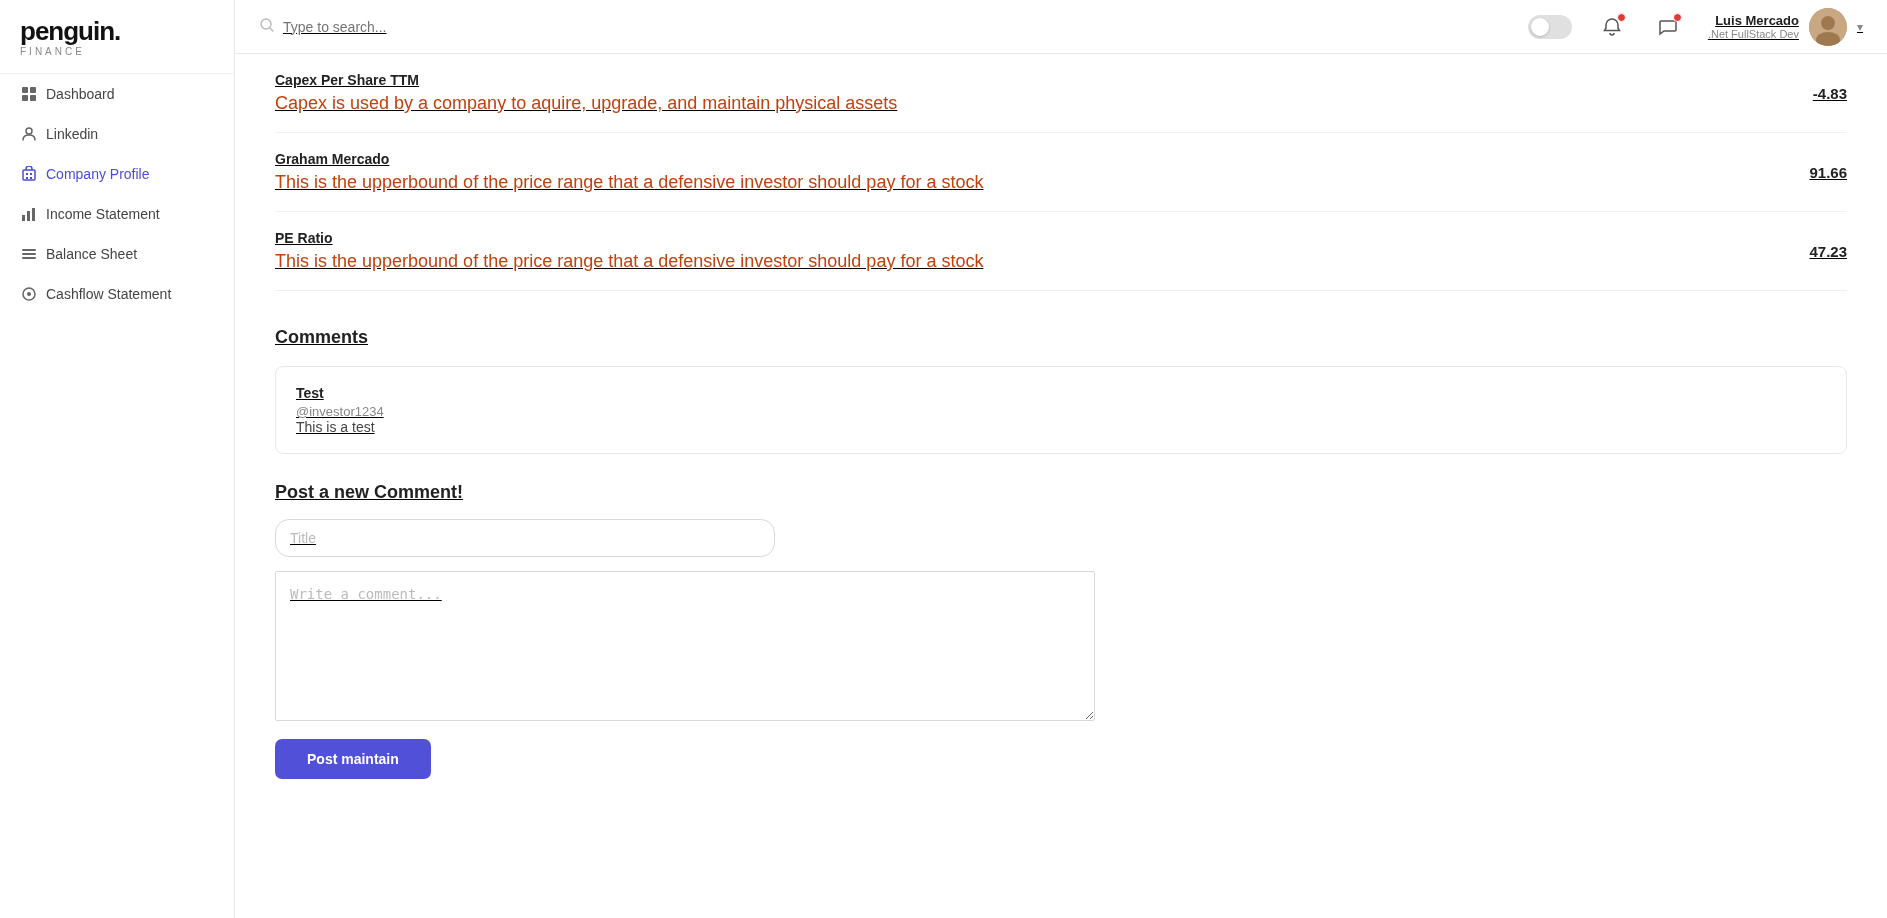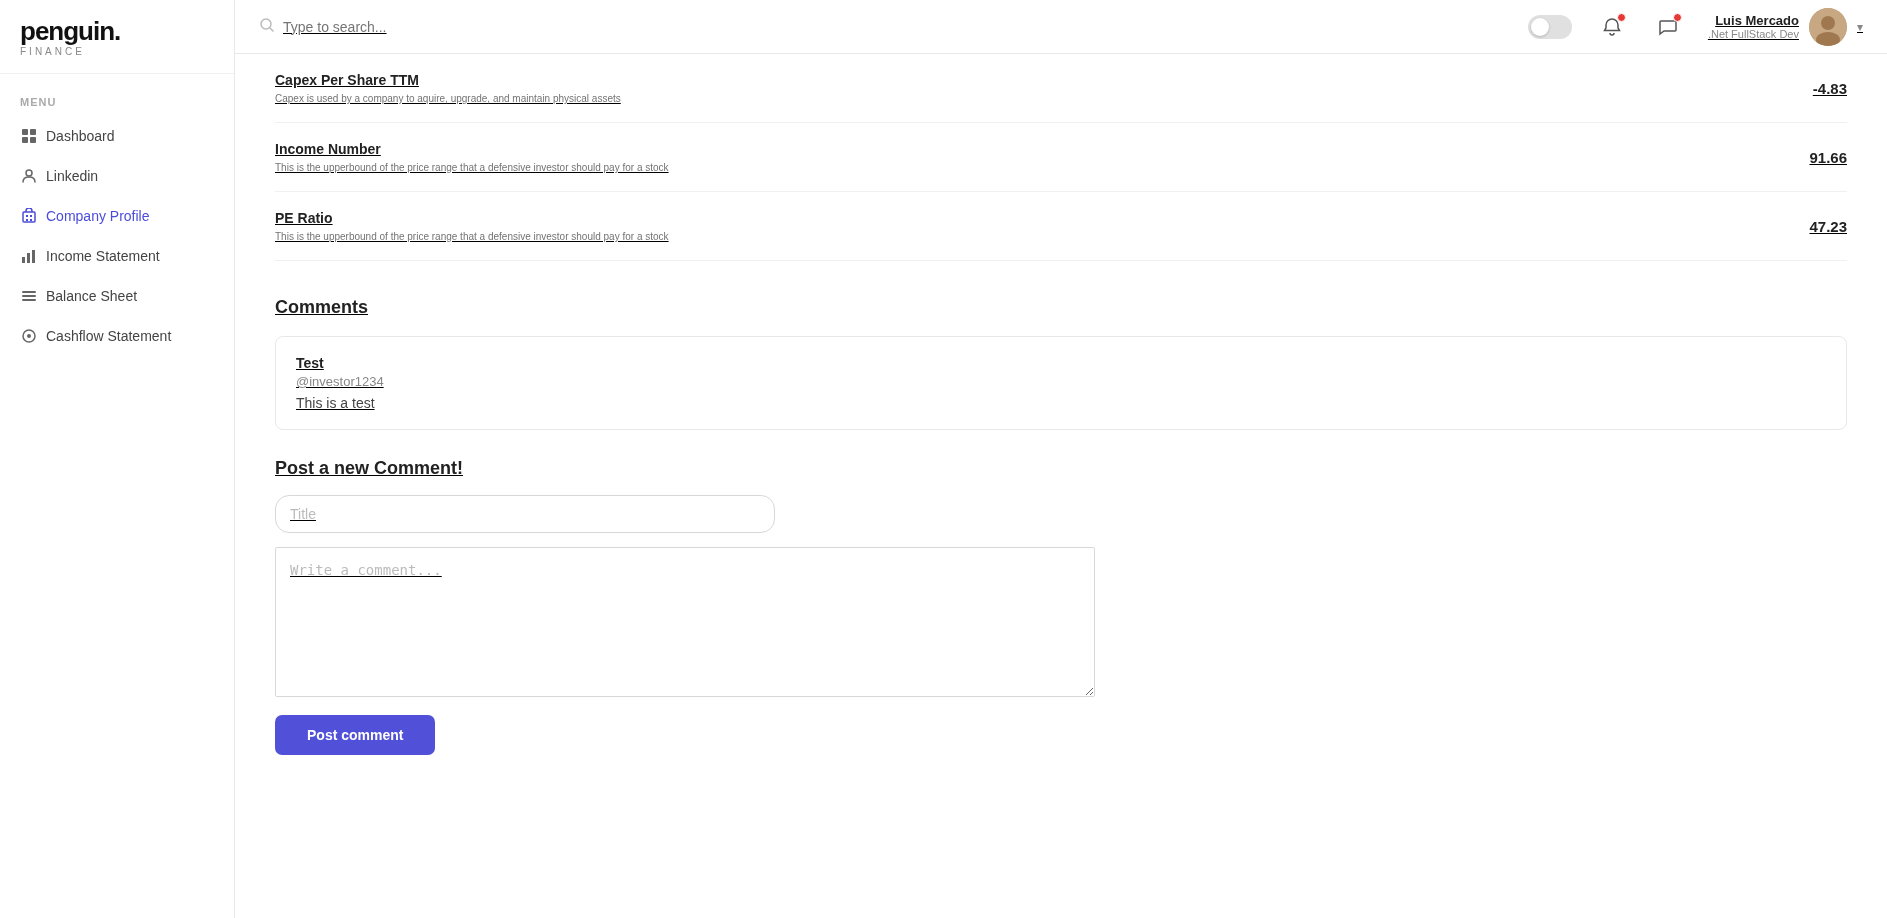--- a/index.html
+++ b/index.html
@@ -169,38 +169,38 @@
     
     .metric-row {
       display: flex;
       align-items: flex-start;
       justify-content: space-between;
       padding: 18px 0;
       border-bottom: 1px solid #f0f0f0;
     }
     .metric-left { flex: 1; }
     .metric-title { font-size: 14px; font-weight: 700; color: #222; margin-bottom: 5px; }
-    .metric-desc { font-size: 10px; color: #737373; }
+    .metric-desc { font-size: 18px; color: #c2410c; }
     .metric-value { font-size: 15px; font-weight: 600; color: #222; white-space: nowrap; padding-left: 40px; align-self: center; }
 
     
     .section-title {
       font-size: 18px;
       font-weight: 700;
       color: #222;
       margin: 36px 0 18px 0;
     }
     .comment-card {
       border: 1px solid #e8e8e8;
       border-radius: 8px;
       padding: 18px 20px;
       margin-bottom: 20px;
     }
     .comment-author { font-size: 14px; font-weight: 700; color: #222; margin-bottom: 3px; }
-    .comment-handle { font-size: 13px; color: #888; margin-bottom: 6px; }
+    .comment-handle { font-size: 13px; color: #888; }
     .comment-body { font-size: 14px; color: #444; }
 
     
     .post-comment-title {
       font-size: 18px;
       font-weight: 700;
       color: #222;
       margin: 28px 0 16px 0;
     }
     .comment-title-input {
@@ -241,21 +241,20 @@
     }
   </style>
 </head>
 <body>
 
 <div class="sidebar">
   <div class="sidebar-logo">
     <div class="logo-text">penguin.</div>
     <div class="logo-sub">FINANCE</div>
   </div>
-  <div class="sidebar-menu-label">MENU</div>
   <nav class="sidebar-nav">
 
     <div class="sidebar-item">
       <div class="sidebar-icon">
         <svg width="16" height="16" viewBox="0 0 16 16" fill="none">
           <rect x="1" y="1" width="6" height="6" rx="1" fill="#666"></rect>
           <rect x="9" y="1" width="6" height="6" rx="1" fill="#666"></rect>
           <rect x="1" y="9" width="6" height="6" rx="1" fill="#666"></rect>
           <rect x="9" y="9" width="6" height="6" rx="1" fill="#666"></rect>
         </svg>
@@ -377,21 +376,21 @@
         <div class="metric-row">
           <div class="metric-left">
             <div class="metric-title">Capex Per Share TTM</div>
             <div class="metric-desc">Capex is used by a company to aquire, upgrade, and maintain physical assets</div>
           </div>
           <div class="metric-value">-4.83</div>
         </div>
 
         <div class="metric-row">
           <div class="metric-left">
-            <div class="metric-title">Income Number</div>
+            <div class="metric-title">Graham Mercado</div>
             <div class="metric-desc">This is the upperbound of the price range that a defensive investor should pay for a stock</div>
           </div>
           <div class="metric-value">91.66</div>
         </div>
 
         <div class="metric-row">
           <div class="metric-left">
             <div class="metric-title">PE Ratio</div>
             <div class="metric-desc">This is the upperbound of the price range that a defensive investor should pay for a stock</div>
           </div>
@@ -409,17 +408,17 @@
         <div class="comment-body">This is a test</div>
       </div>
 
       
       <div class="post-comment-title">Post a new Comment!</div>
 
       <input class="comment-title-input" type="text" placeholder="Title" style="">
 
       <textarea class="comment-textarea" placeholder="Write a comment..." style=""></textarea>
 
-      <button class="post-btn">Post comment</button>
+      <button class="post-btn">Post maintain</button>
 
     </div>
   </div>
 </div>
 
 </body></html>

